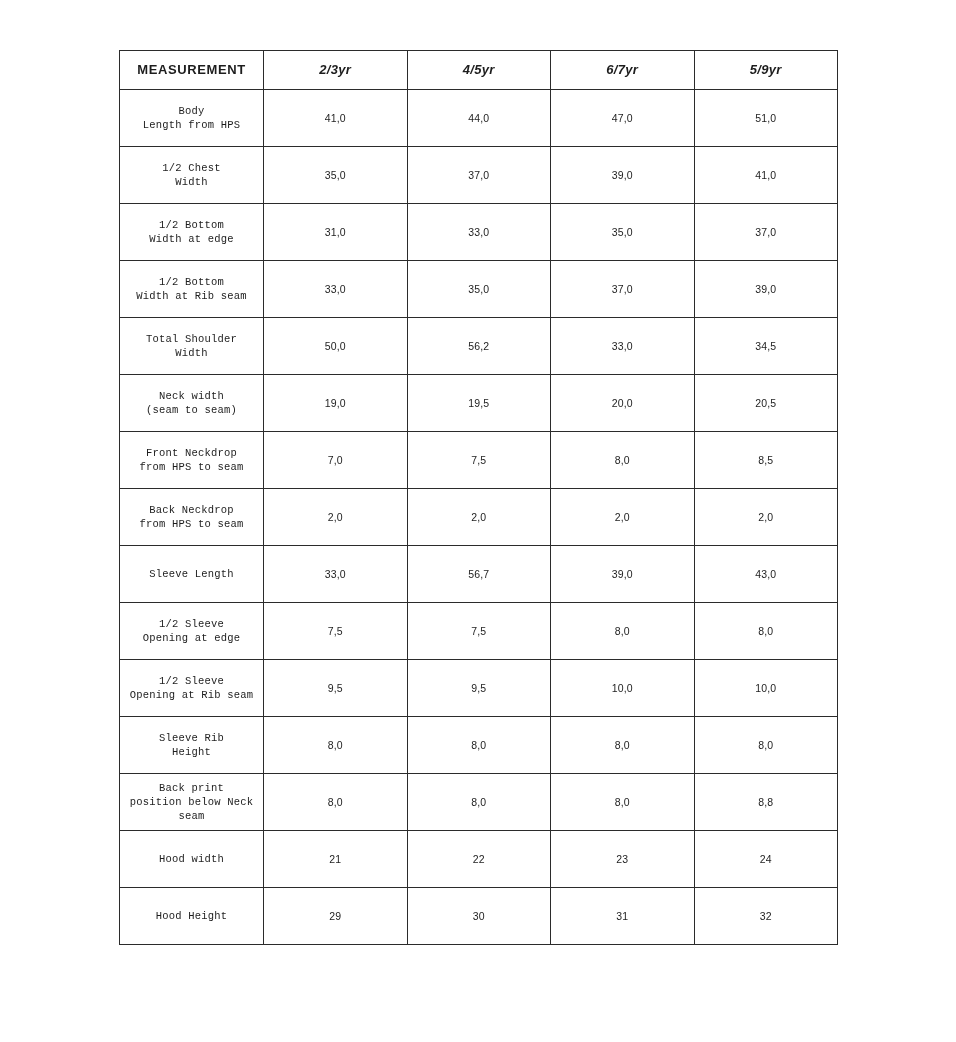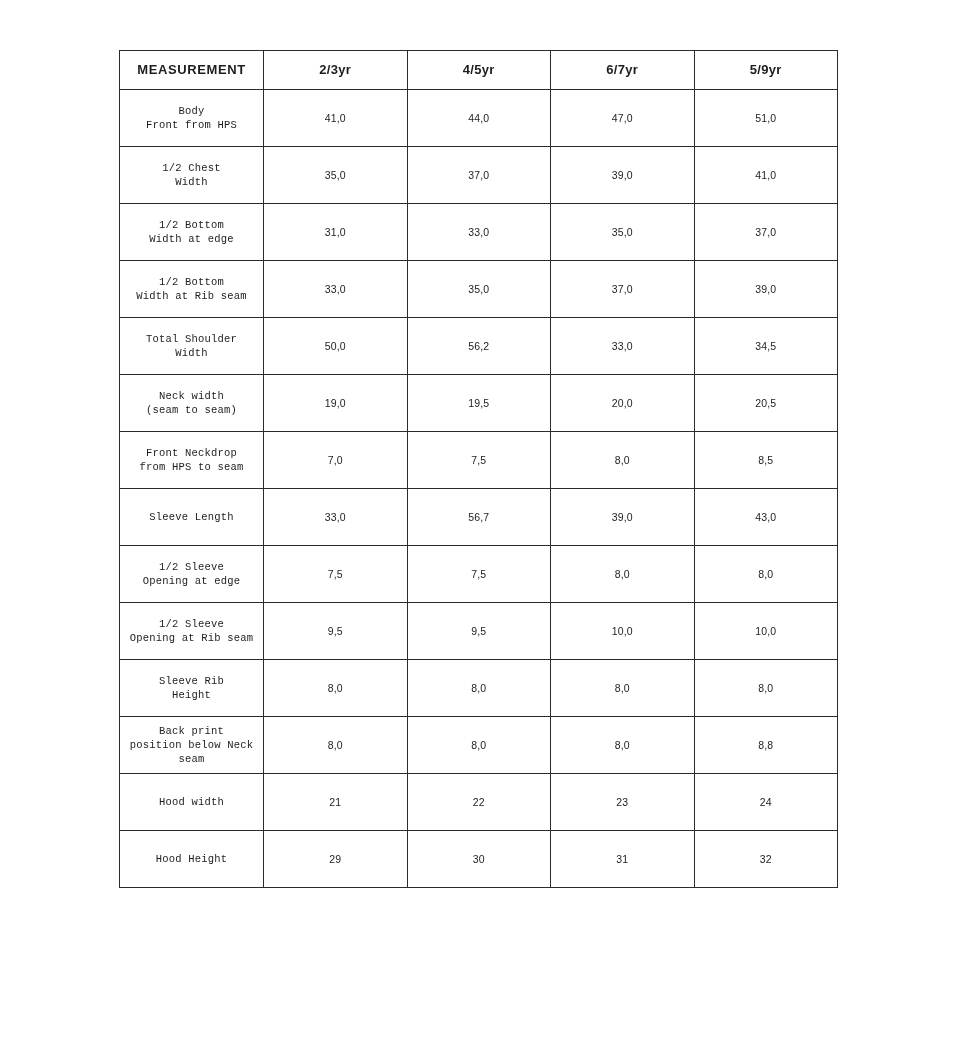--- a/index.html
+++ b/index.html
@@ -51,20 +51,21 @@
     height: 34px;
     font-size: 13px;
   }
   table.size-table thead th.label-col {
     font-weight: bold;
     letter-spacing: 0.6px;
   }
   table.size-table thead th.size-col {
     font-weight: bold;
     letter-spacing: 0.3px;
+    font-style: italic;
   }
   col.c-label { width: 144px; }
   col.c-size  { width: 143.5px; }
   table.size-table tbody td {
     height: 52px;
   }
   td.measure-cell {
     font-size: 10.5px;
     line-height: 1.45;
     padding: 4px 6px;
@@ -93,21 +94,21 @@
           <th class="size-col">2/3yr</th>
           <th class="size-col">4/5yr</th>
           <th class="size-col">6/7yr</th>
           <th class="size-col">5/9yr</th>
         </tr>
       </thead>
       <tbody id="table-body">
           <tr>
             <td class="measure-cell">
               <span class="mline">Body</span>
-              <span class="mline">Front from HPS</span>
+              <span class="mline">Length from HPS</span>
             </td>
             <td class="value-cell">41,0</td>
             <td class="value-cell">44,0</td>
             <td class="value-cell">47,0</td>
             <td class="value-cell">51,0</td>
           </tr>
           <tr>
             <td class="measure-cell">
               <span class="mline">1/2 Chest</span>
               <span class="mline">Width</span>
@@ -159,20 +160,30 @@
           </tr>
           <tr>
             <td class="measure-cell">
               <span class="mline">Front Neckdrop</span>
               <span class="mline">from HPS to seam</span>
             </td>
             <td class="value-cell">7,0</td>
             <td class="value-cell">7,5</td>
             <td class="value-cell">8,0</td>
             <td class="value-cell">8,5</td>
+          </tr>
+          <tr>
+            <td class="measure-cell">
+              <span class="mline">Back Neckdrop</span>
+              <span class="mline">from HPS to seam</span>
+            </td>
+            <td class="value-cell">2,0</td>
+            <td class="value-cell">2,0</td>
+            <td class="value-cell">2,0</td>
+            <td class="value-cell">2,0</td>
           </tr>
           <tr>
             <td class="measure-cell">
               <span class="mline">Sleeve Length</span>
             </td>
             <td class="value-cell">33,0</td>
             <td class="value-cell">56,7</td>
             <td class="value-cell">39,0</td>
             <td class="value-cell">43,0</td>
           </tr>

